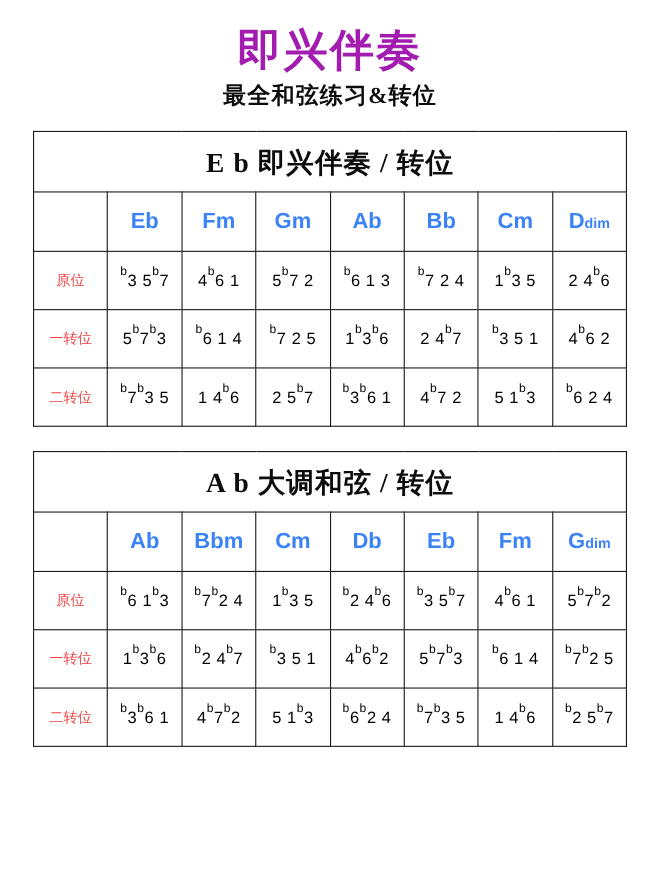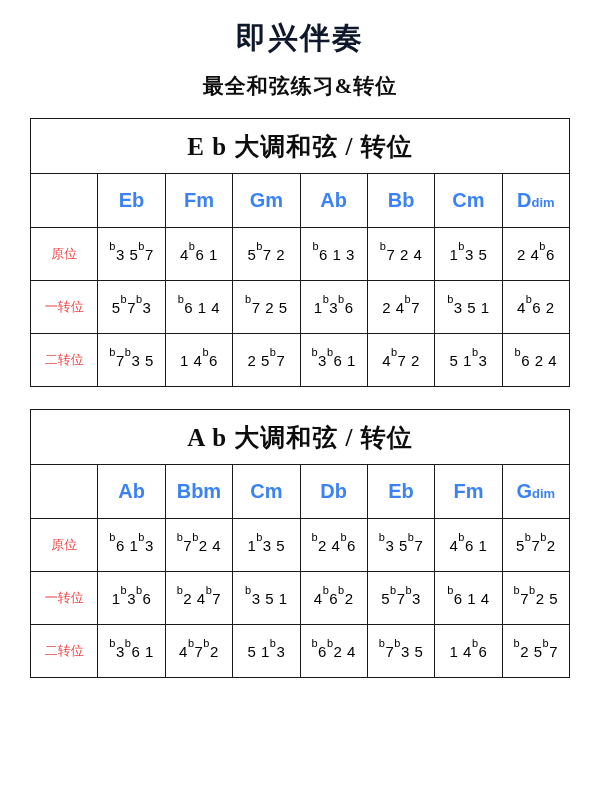--- a/index.html
+++ b/index.html
@@ -17,33 +17,33 @@
   .page {
     position: relative;
     width: 600px;
     height: 800px;
     box-sizing: border-box;
     padding: 0 30px;
   }
   .main-title {
     text-align: center;
     font-family: "Liberation Serif", serif;
-    font-size: 30px;
+    font-size: 40px;
     font-weight: 700;
     letter-spacing: 2px;
     margin-top: 18px;
-    color: #0f172a;
+    color: #a21caf;
   }
   .sub-title {
     text-align: center;
     font-family: "Liberation Serif", serif;
     font-size: 21px;
     font-weight: 700;
     letter-spacing: 1px;
-    margin-top: 13px;
+    margin-top: 0;
     color: #0d0d0d;
   }
   .chord-table {
     width: 540px;
     border-collapse: collapse;
     table-layout: fixed;
     border: 1px solid #1a1a1a;
   }
   .table-block {
     margin-top: 18px;
@@ -103,21 +103,21 @@
 
 <div class="page">
 
   <div class="main-title">即兴伴奏</div>
   <div class="sub-title">最全和弦练习&amp;转位</div>
 
   <div class="table-block">
     <table class="chord-table">
       <tbody>
         <tr>
-          <td class="table-caption" colspan="8">E b 大调和弦 / 转位</td>
+          <td class="table-caption" colspan="8">E b 即兴伴奏 / 转位</td>
         </tr>
         <tr>
           <td class="row-label"></td>
           <td class="chord-head"><span>Eb</span></td>
           <td class="chord-head"><span>Fm</span></td>
           <td class="chord-head"><span>Gm</span></td>
           <td class="chord-head"><span>Ab</span></td>
           <td class="chord-head"><span>Bb</span></td>
           <td class="chord-head"><span>Cm</span></td>
           <td class="chord-head"><span>D</span><span class="dim">dim</span></td>

